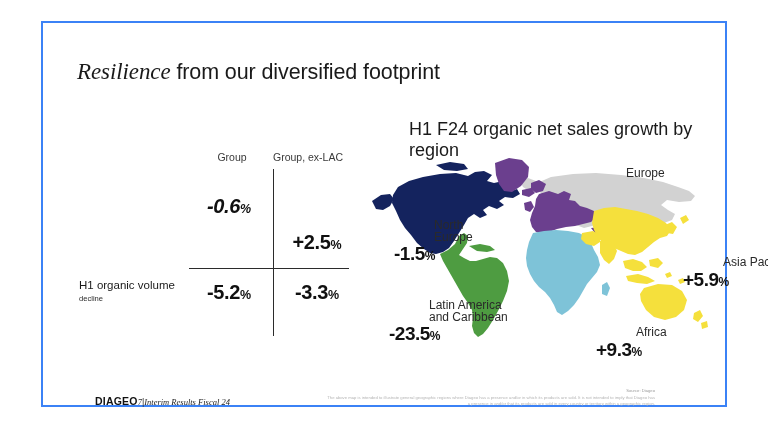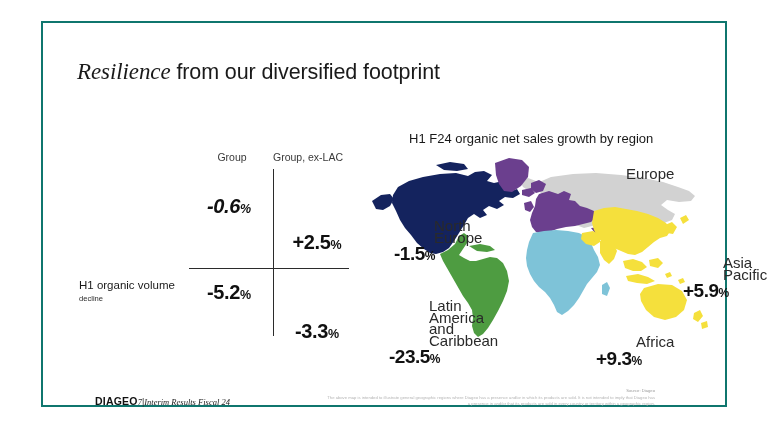--- a/index.html
+++ b/index.html
@@ -1,21 +1,21 @@
 <!DOCTYPE html>
 <html><head>
 <meta charset="utf-8">
 <style>
   html,body{margin:0;padding:0;background:#ffffff;}
   body{width:768px;height:428px;overflow:hidden;
        font-family:"Liberation Sans","DejaVu Sans",sans-serif;
        -webkit-font-smoothing:antialiased;}
 
   #slide{position:absolute;left:41px;top:21px;width:686px;height:386px;
-         background:#ffffff;border:2px solid #0f766e;box-sizing:border-box;}
+         background:#ffffff;border:2px solid #3b82f6;box-sizing:border-box;}
 
   
   #title{position:absolute;left:34px;top:36px;width:600px;
          font-size:21.5px;color:#1a1a1a;letter-spacing:-0.1px;white-space:nowrap;}
   #title .em{font-family:"Liberation Serif","DejaVu Serif",serif;
              font-style:italic;font-size:23px;}
 
   
   #table{position:absolute;left:28px;top:128px;width:260px;height:185px;}
   .col-head{position:absolute;font-size:10.5px;color:#3a3a3a;text-align:center;}
@@ -29,38 +29,38 @@
   .row-label .sub{display:block;font-size:7.6px;color:#2b2b2b;line-height:10px;margin-top:1px;}
   #lbl-r1{top:42px;width:110px;}
   #lbl-r2{top:128px;width:110px;}
 
   .val{position:absolute;font-size:20px;font-weight:bold;color:#101010;text-align:center;
        letter-spacing:-0.4px;}
   .val .pc{font-size:12.5px;font-weight:bold;letter-spacing:0;}
   #v-r1c1{left:118px;top:44px;width:80px;font-style:italic;}
   #v-r1c2{left:206px;top:44px;width:80px;margin-top:36px;}
   #v-r2c1{left:118px;top:130px;width:80px;}
-  #v-r2c2{left:206px;top:130px;width:80px;margin-top:39px;}
+  #v-r2c2{left:206px;top:130px;width:80px;}
 
   
-  #map-title{position:absolute;left:366px;top:108px;width:300px;
-             font-size:13px;color:#1a1a1a;}
+  #map-title{position:absolute;left:366px;top:96px;width:300px;
+             font-size:18px;color:#1a1a1a;}
   #mapwrap{position:absolute;left:318px;top:112px;width:355px;height:225px;}
   #mapwrap svg{display:block;width:100%;height:100%;}
 
   .mlabel{position:absolute;color:#111111;}
-  .mlabel .nm{display:block;font-size:15px;color:#2a2a2a;line-height:11.5px;padding-left:40px;}
+  .mlabel .nm{display:block;font-size:12px;color:#2a2a2a;line-height:11.5px;padding-left:40px;}
   .mlabel .fig{display:block;font-size:19px;font-weight:bold;letter-spacing:-0.5px;
                line-height:20px;margin-top:1px;}
   .mlabel .fig .pc{font-size:12px;}
 
   #lb-na{left:351px;top:197px;width:70px;text-align:left;}
   #lb-eu{left:543px;top:145px;width:90px;text-align:left;}
   #lb-lac{left:346px;top:277px;width:120px;text-align:left;}
-  #lb-af{left:553px;top:313px;width:90px;text-align:left;}
+  #lb-af{left:553px;top:304px;width:90px;text-align:left;}
   #lb-ap{left:640px;top:234px;width:110px;text-align:left;}
 
   
   #footer{position:absolute;left:52px;top:372px;display:flex;align-items:baseline;}
   #logo{font-size:10.5px;font-weight:bold;letter-spacing:0.2px;color:#111;}
   #pageno{font-size:8.5px;color:#333;font-family:"Liberation Serif",serif;font-style:italic;}
   #sep{font-size:9px;color:#333;}
   #footnote{font-size:8.5px;color:#222;font-family:"Liberation Serif",serif;font-style:italic;}
 
   #source{position:absolute;right:70px;top:365px;font-size:4.2px;color:#9a9a9a;text-align:right;}

